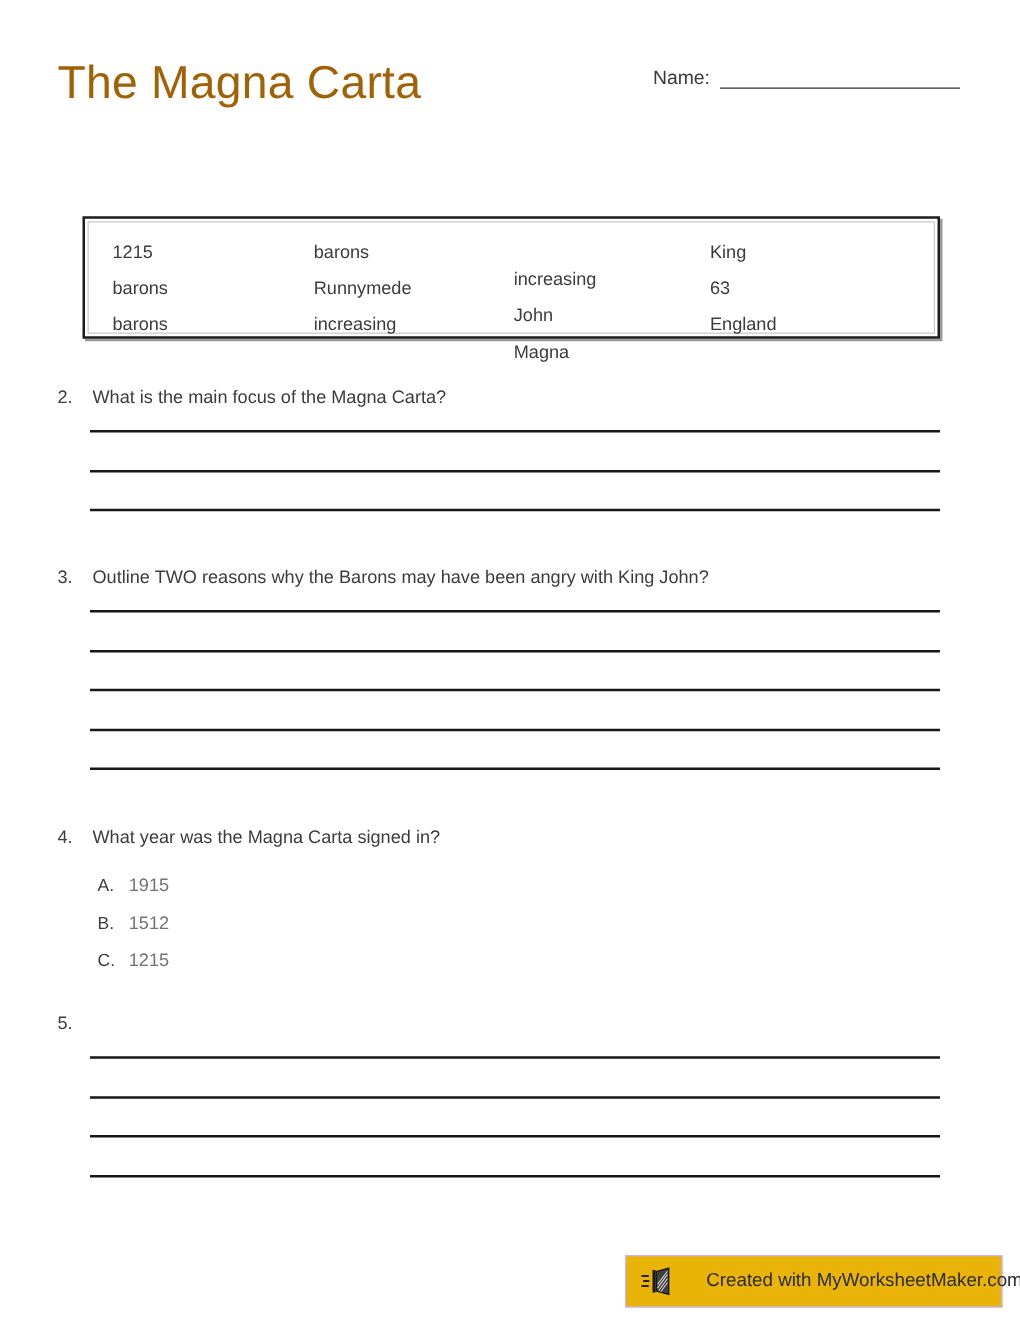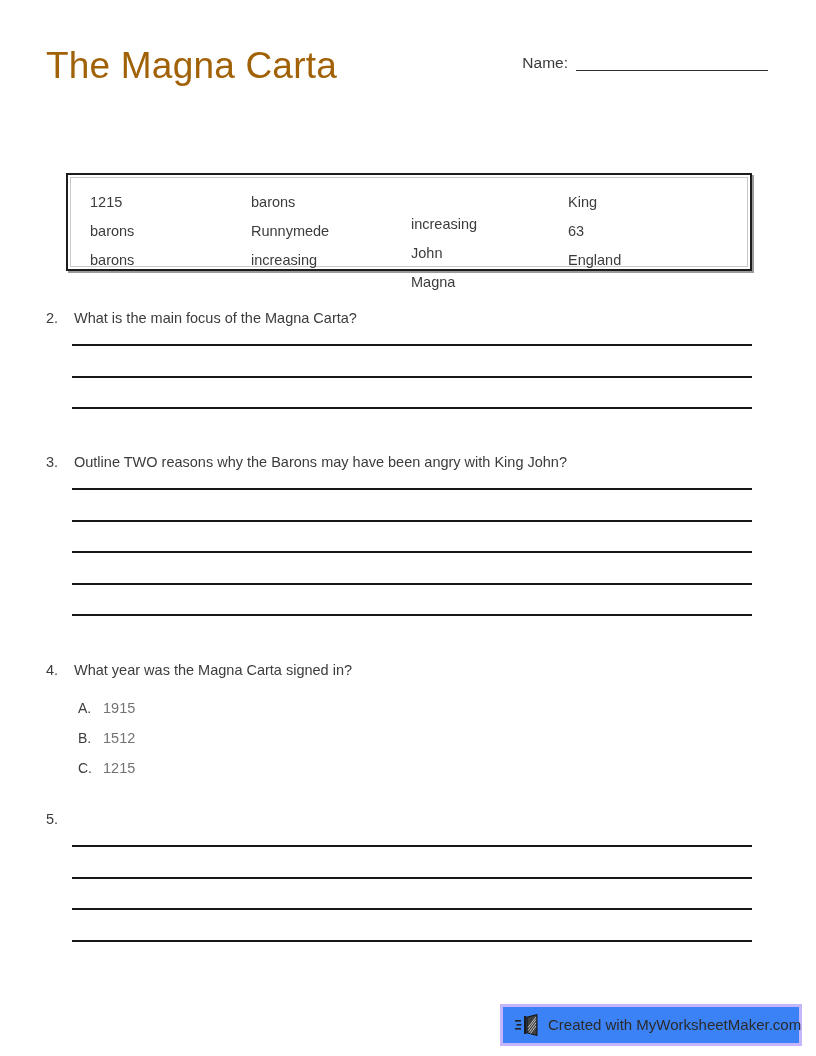--- a/index.html
+++ b/index.html
@@ -165,26 +165,26 @@
   }
 
   
   .footer-badge {
     position: absolute;
     left: 500px;
     top: 1004px;
     width: 302px;
     height: 42px;
     box-sizing: border-box;
-    border: 3px solid #c4b5fd;
-    background: #3b82f6;
+    border: 1px solid #c4b5fd;
+    background: #eab308;
     display: flex;
     align-items: center;
     padding-left: 12px;
-    gap: 7px;
+    gap: 26px;
   }
   .badge-icon {
     width: 26px;
     height: 24px;
     flex: 0 0 26px;
     position: relative;
   }
   .badge-text {
     font-size: 15px;
     color: #2b2b2b;

